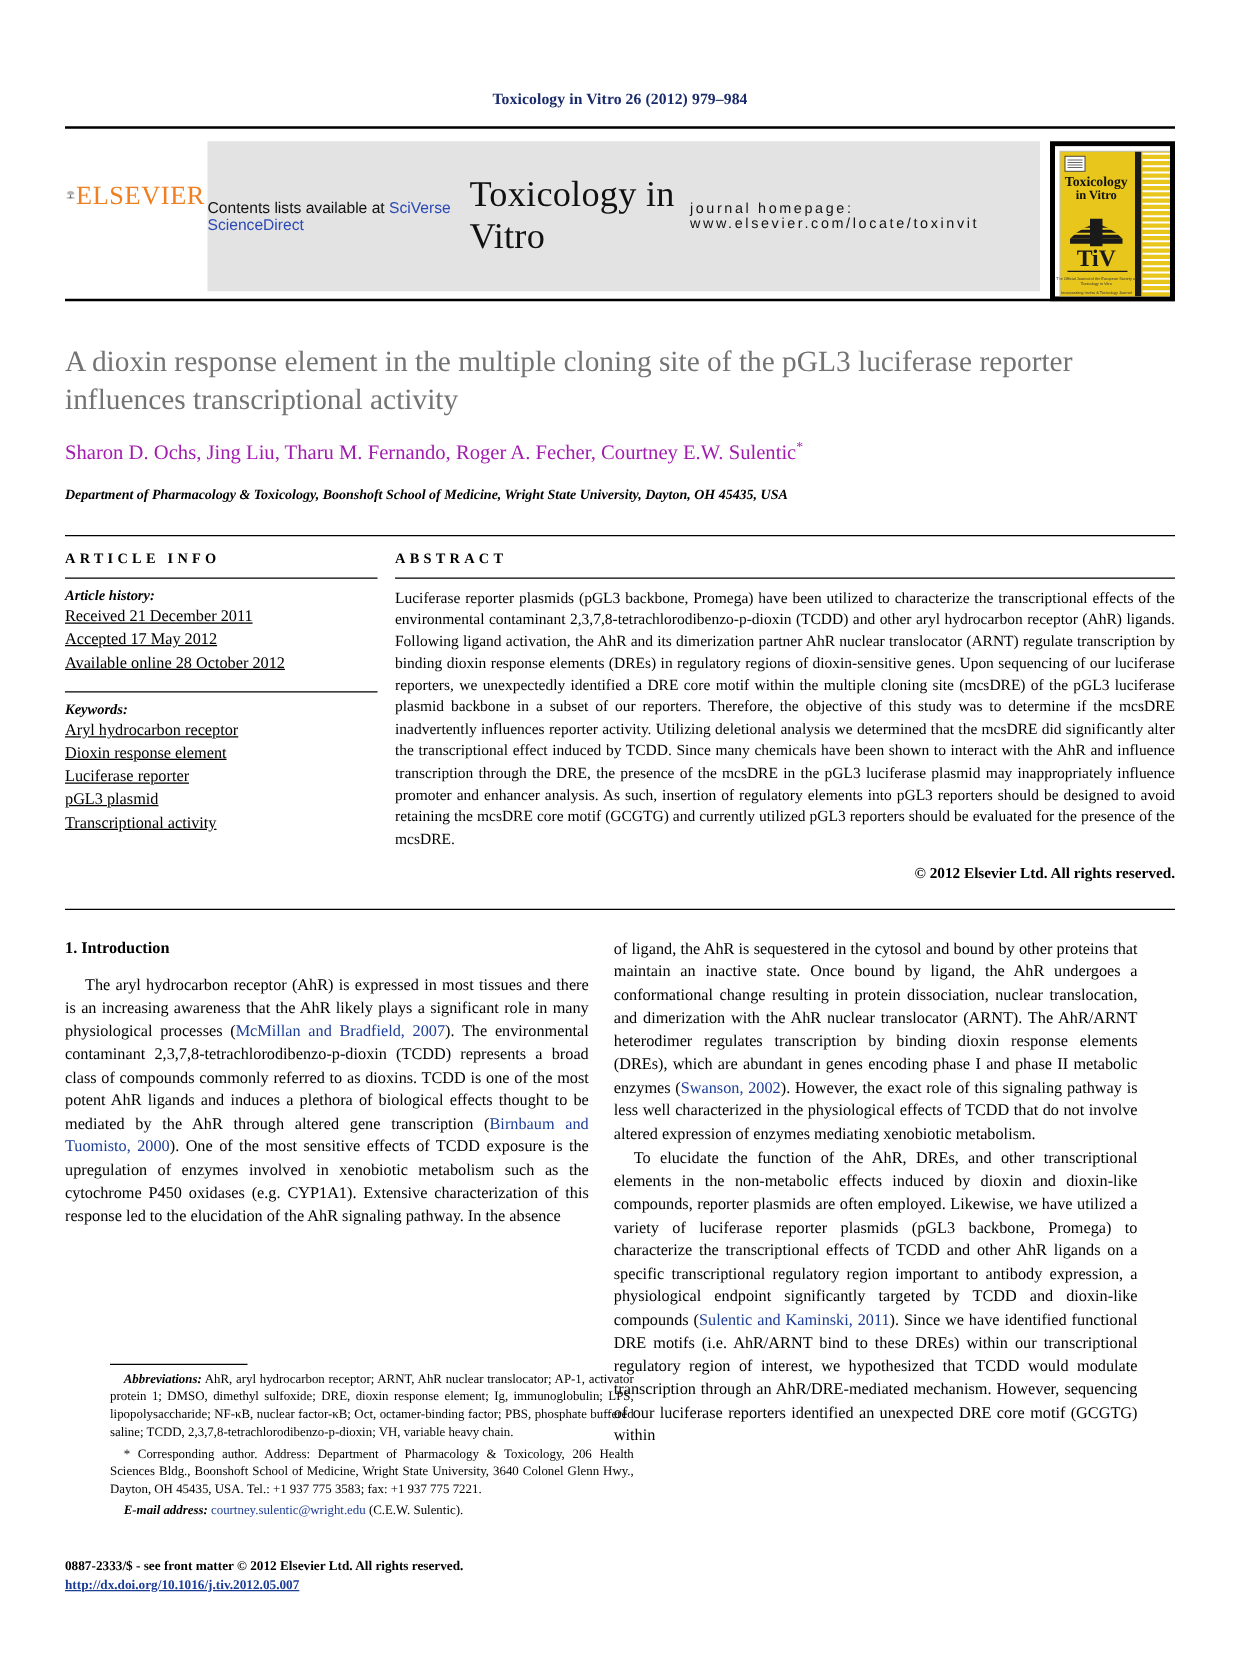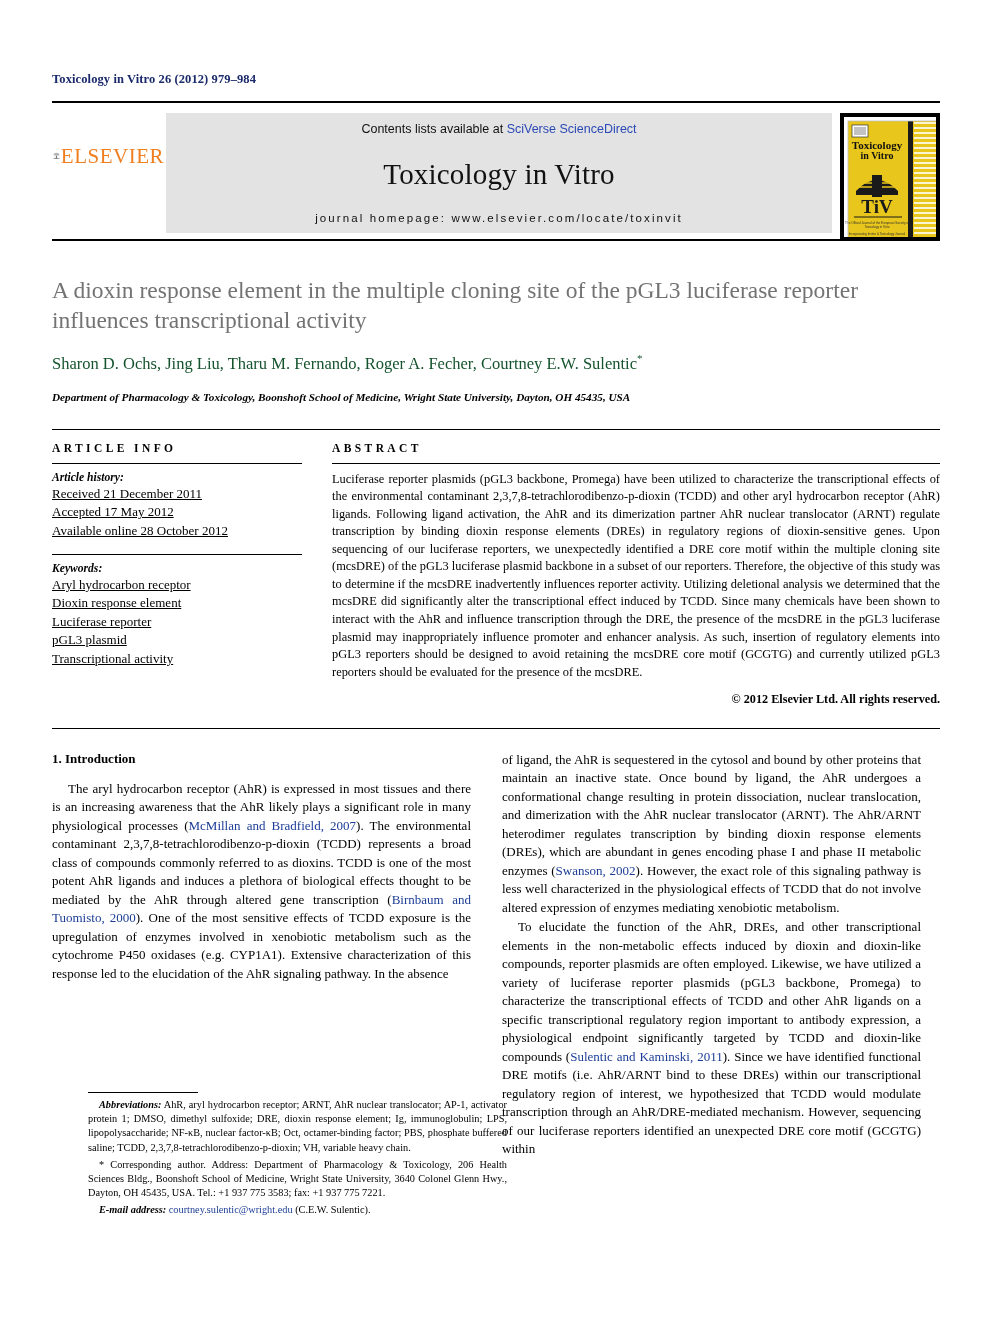--- a/index.html
+++ b/index.html
@@ -11,21 +11,21 @@
     width: 992px; height: 1323px;
     font-family: "Liberation Serif", serif;
     color: #000;
     position: relative;
     overflow: hidden;
   }
   .page { width: 992px; height: 1323px; position: relative; padding: 0 52px; }
 
   
   .running-head {
-    text-align: left;
+    text-align: center;
     font-family: "Liberation Serif", serif;
     font-weight: bold;
     font-size: 12.5px;
     color: #1a2a6b;
     padding-top: 72px;
     letter-spacing: .1px;
   }
 
   
   .masthead {
@@ -48,21 +48,21 @@
     color: #ef7f20;
     font-size: 21px;
     letter-spacing: .5px;
     line-height: 1;
     margin-top: 1px;
   }
   .masthead-center {
     flex: 1 1 auto;
     background: #e3e3e3;
     height: 120px;
-    display: flex; flex-direction: column;
+    display: flex; flex-direction: row;
     align-items: center; justify-content: space-between;
     padding: 9px 0 9px 0;
     margin-left: 2px;
   }
   .contents-line {
     font-family: "Liberation Sans", sans-serif;
     font-size: 12.5px;
     color: #111;
   }
   .contents-line a { color: #2b49b5; text-decoration: none; }
@@ -94,39 +94,39 @@
     font-family: "Liberation Serif", serif;
     font-size: 23.5px;
     line-height: 1.28;
     margin-top: 34px;
     color: #737373;
   }
   .authors {
     font-family: "Liberation Serif", serif;
     font-size: 16.5px;
     margin-top: 17px;
-    color: #14532d;
+    color: #a21caf;
   }
   .authors sup { font-size: 11px; }
   .affiliation {
     font-family: "Liberation Serif", serif;
     font-style: italic;
     font-weight: bold;
     font-size: 11.2px;
     margin-top: 17px;
     color: #000;
   }
 
   
   .info-abstract {
     margin-top: 26px;
     border-top: 1.5px solid #000;
     padding-top: 12px;
     display: flex;
-    gap: 30px;
+    gap: 14px;
     padding-bottom: 14px;
     border-bottom: 1.5px solid #000;
     min-height: 300px;
   }
   .col-info { width: 250px; flex: 0 0 250px; }
   .col-abstract { flex: 1 1 auto; }
   .sec-head {
     font-family: "Liberation Serif", serif;
     font-weight: bold;
     font-size: 11.5px;
@@ -150,21 +150,21 @@
     text-align: right;
     font-size: 12.2px;
     font-weight: bold;
     margin-top: 11px;
   }
 
   
   .body-cols {
     margin-top: 22px;
     display: flex;
-    gap: 31px;
+    gap: 20px;
     height: 470px;
   }
   .bcol { width: 419px; flex: 0 0 419px; position: relative; }
   .sec-title {
     font-family: "Liberation Serif", serif;
     font-weight: bold;
     font-size: 13px;
     margin-bottom: 13px;
   }
   .para {
@@ -355,14 +355,18 @@
       </div>
     </div>
 
     <div class="bcol">
       <p class="para noindent"><span>of ligand, the AhR is sequestered in the cytosol and bound by other proteins that maintain an inactive state. Once bound by ligand, the AhR undergoes a conformational change resulting in protein dissociation, nuclear translocation, and dimerization with the AhR nuclear translocator (ARNT). The AhR/ARNT heterodimer regulates transcription by binding dioxin response elements (DREs), which are abundant in genes encoding phase I and phase II metabolic enzymes (</span><a class="cite" href="#">Swanson, 2002</a><span>). However, the exact role of this signaling pathway is less well characterized in the physiological effects of TCDD that do not involve altered expression of enzymes mediating xenobiotic metabolism.</span></p>
       <p class="para"><span>To elucidate the function of the AhR, DREs, and other transcriptional elements in the non-metabolic effects induced by dioxin and dioxin-like compounds, reporter plasmids are often employed. Likewise, we have utilized a variety of luciferase reporter plasmids (pGL3 backbone, Promega) to characterize the transcriptional effects of TCDD and other AhR ligands on a specific transcriptional regulatory region important to antibody expression, a physiological endpoint significantly targeted by TCDD and dioxin-like compounds (</span><a class="cite" href="#">Sulentic and Kaminski, 2011</a><span>). Since we have identified functional DRE motifs (i.e. AhR/ARNT bind to these DREs) within our transcriptional regulatory region of interest, we hypothesized that TCDD would modulate transcription through an AhR/DRE-mediated mechanism. However, sequencing of our luciferase reporters identified an unexpected DRE core motif (GCGTG) within</span></p>
     </div>
 
   </div>
 
+  <div class="page-footer">
+    <div>0887-2333/$ - see front matter © 2012 Elsevier Ltd. All rights reserved.</div>
+    <a class="doi" href="#">http://dx.doi.org/10.1016/j.tiv.2012.05.007</a>
+  </div>
 
 </div>
 
 </body></html>

